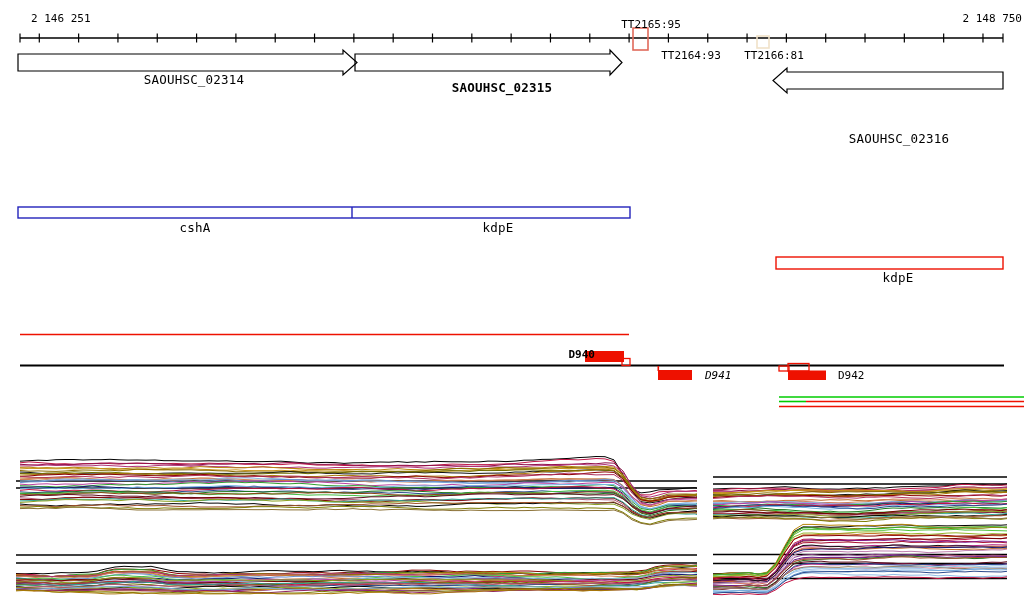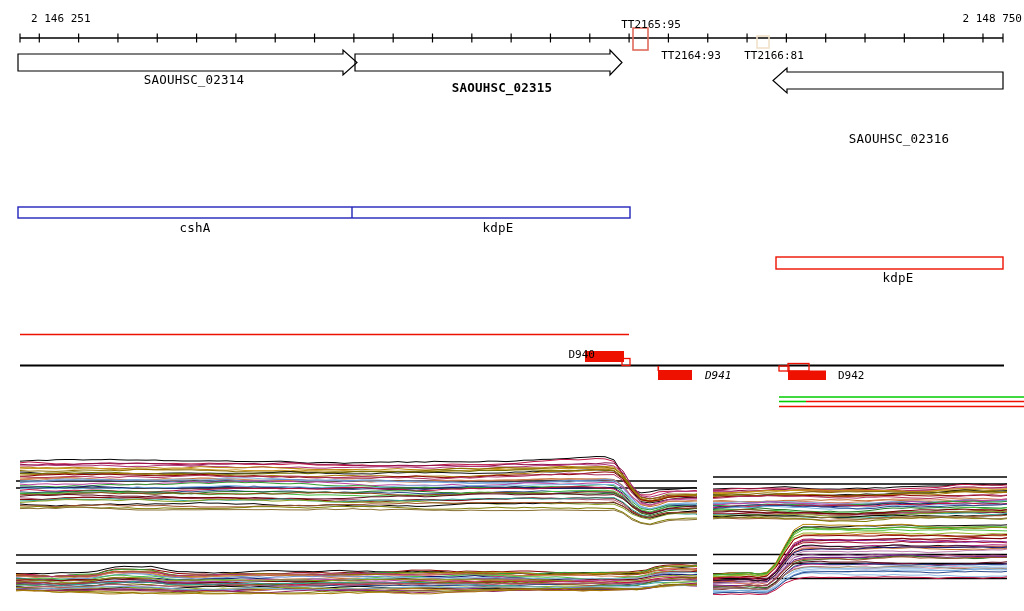--- a/index.html
+++ b/index.html
@@ -224,17 +224,17 @@
       <div class="lbl lbl-s a-center" style="left: 640px; top: 13px; margin-top: 6px;">TT2165:95</div>
       <div class="lbl lbl-s a-right" style="left: 1003px; top: 13px; margin-left: 8px;">2 148 750</div>
       <div class="lbl lbl-s a-center" style="left: 640px; top: 50px; margin-left: 40px;">TT2164:93</div>
       <div class="lbl lbl-s a-center" style="left: 763px; top: 50px;">TT2166:81</div>
       <div class="lbl lbl-g a-center" style="left: 183px; top: 73px; text-align: center;">SAOUHSC_02314</div>
       <div class="lbl lbl-g a-center" style="left: 491px; top: 81px; font-weight: bold;">SAOUHSC_02315</div>
       <div class="lbl lbl-g a-center" style="left: 888px; top: 112px; margin-top: 20px;">SAOUHSC_02316</div>
       <div class="lbl lbl-g a-center" style="left: 184px; top: 221px;">cshA</div>
       <div class="lbl lbl-g a-center" style="left: 487px; top: 221px; text-align: right;">kdpE</div>
       <div class="lbl lbl-g a-center" style="left: 887px; top: 271px;">kdpE</div>
-      <div class="lbl lbl-s a-right" style="left: 584px; top: 349px;">D940</div>
+      <div class="lbl lbl-s a-right" style="left: 584px; top: 349px; font-weight: bold;">D940</div>
       <div class="lbl lbl-s a-left" style="left: 694px; top: 370px; font-style: italic;">D941</div>
       <div class="lbl lbl-s a-left" style="left: 827px; top: 370px; text-align: center;">D942</div>
     </div>
 </div>
 
 </body></html>

